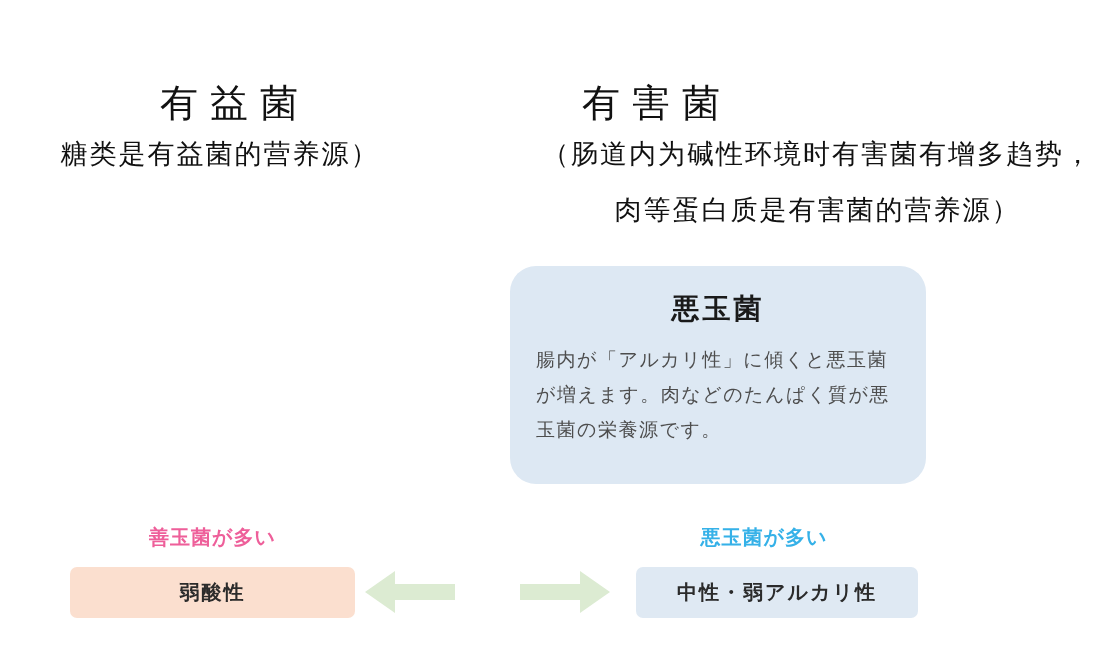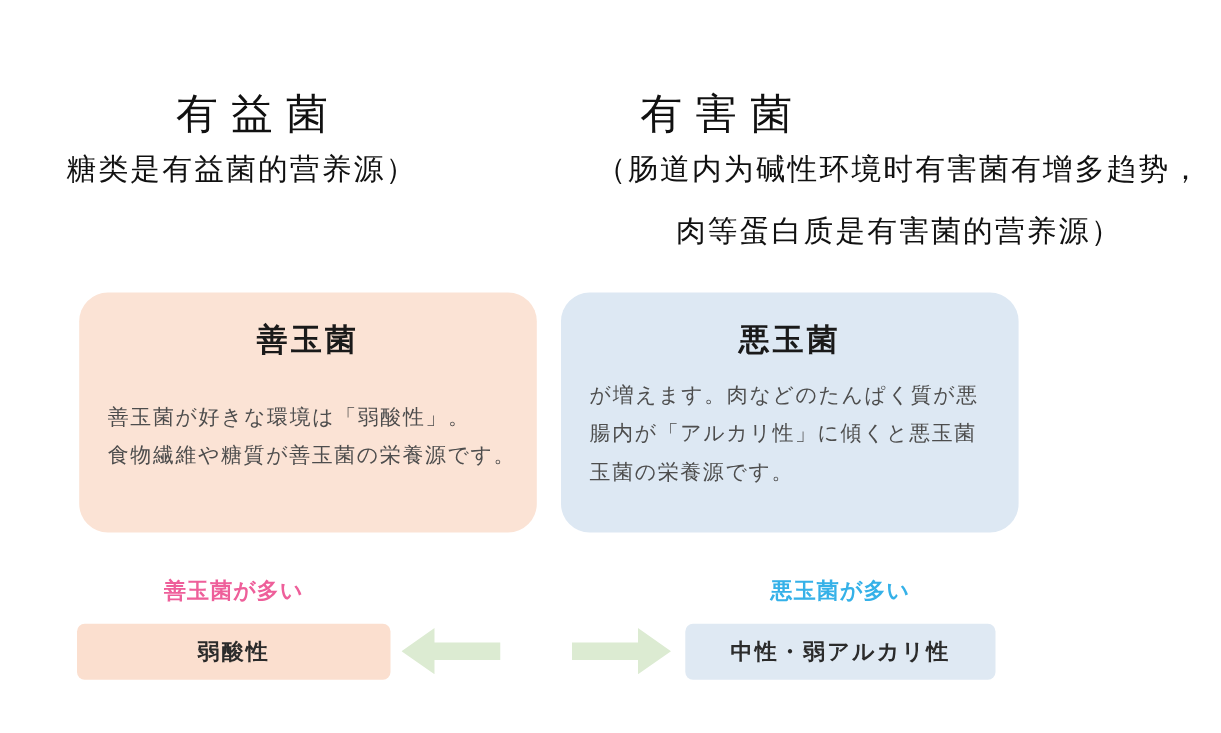--- a/index.html
+++ b/index.html
@@ -101,21 +101,21 @@
     border-radius: 7px;
     display: flex;
     align-items: center;
     justify-content: center;
     font-size: 20px;
     font-weight: bold;
     letter-spacing: 2px;
     color: #2b2b2b;
   }
   .scale-box-left  { left: 70px;  width: 285px; background: #fbdfcf; }
-  .scale-box-right { left: 623px; width: 282px; background: #dfe9f3; }
+  .scale-box-right { left: 636px; width: 282px; background: #dfe9f3; }
   .arrow {
     position: absolute;
     top: 571px;
     width: 90px;
     height: 42px;
   }
   .arrow-left  { left: 365px; }
   .arrow-right { left: 520px; }
 </style>
 </head>
@@ -127,33 +127,26 @@
   <div class="cn-heading cn-heading-right">有害菌</div>
 
   <div class="cn-paragraph cn-paragraph-left">
     <div>糖类是有益菌的营养源）</div>
   </div>
   <div class="cn-paragraph cn-paragraph-right">
     <div>（肠道内为碱性环境时有害菌有增多趋势，</div>
     <div>肉等蛋白质是有害菌的营养源）</div>
   </div>
 
-  <div class="card card-good">
-    <div class="card-title">善玉菌</div>
-    <div class="card-body">
-      <div>善玉菌が好きな環境は「弱酸性」。</div>
-      <div>食物繊維や糖質が善玉菌の栄養源です。</div>
-    </div>
-  </div>
 
   <div class="card card-bad">
     <div class="card-title">悪玉菌</div>
     <div class="card-body">
+      <div>腸内が「アルカリ性」に傾くと悪玉菌</div>
       <div>が増えます。肉などのたんぱく質が悪</div>
-      <div>腸内が「アルカリ性」に傾くと悪玉菌</div>
       <div>玉菌の栄養源です。</div>
     </div>
   </div>
 
   <div class="scale-label scale-label-left">善玉菌が多い</div>
   <div class="scale-label scale-label-right">悪玉菌が多い</div>
 
   <div class="scale-box scale-box-left">弱酸性</div>
 
   <svg class="arrow arrow-left" viewBox="0 0 90 42">

